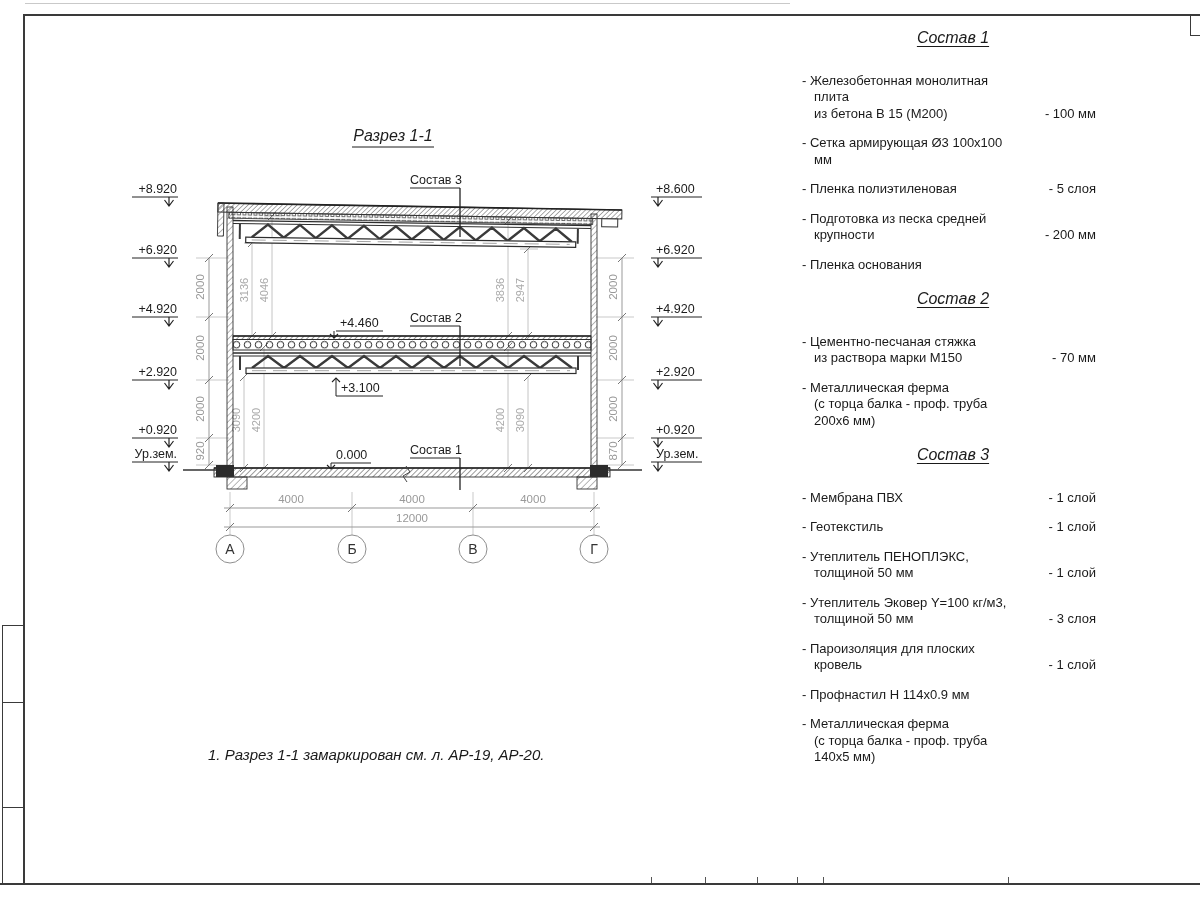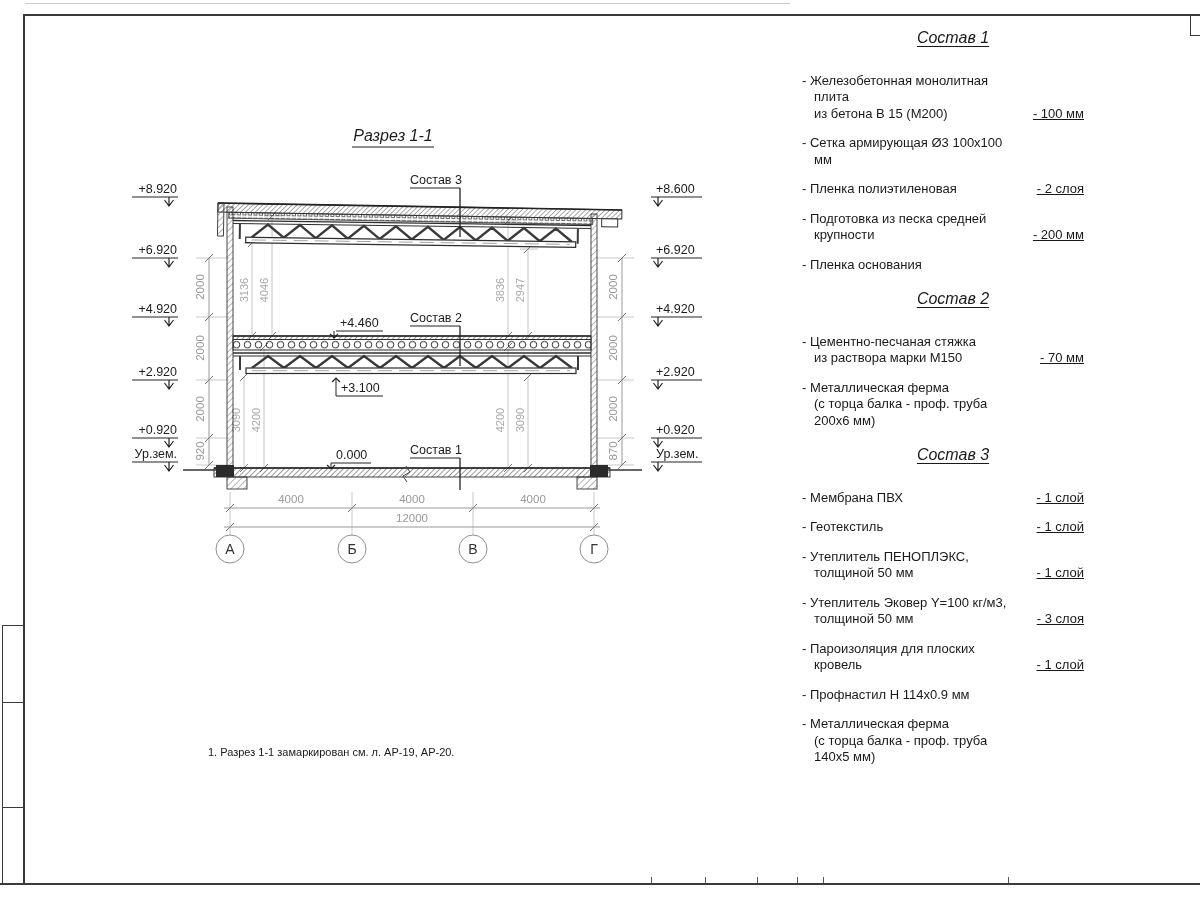--- a/index.html
+++ b/index.html
@@ -9,22 +9,22 @@
   .faintline{position:absolute;background:#c9c9c9;}
   .tick{position:absolute;background:#555;width:1px;height:6px;}
   #dwg-svg{position:absolute;left:0;top:0;}
   
   #panels{position:absolute;left:802px;top:30px;width:302px;font-size:13px;line-height:16.5px;}
   .panel{margin:0 0 18px 0;}
   .s-title{font-style:italic;font-size:16px;text-align:center;margin:0 0 26px 0;
            text-decoration:underline;text-underline-offset:3px;font-weight:400;}
   .item{position:relative;margin:0 8px 13px 0;padding-left:12px;text-indent:-12px;
         white-space:pre-line;padding-right:78px;}
-  .item .val{position:absolute;right:12px;bottom:0;text-indent:0;white-space:nowrap;text-decoration:underline;}
-  #note{position:absolute;left:208px;top:746px;font-size:11px;}
+  .item .val{position:absolute;right:0;bottom:0;text-indent:0;white-space:nowrap;}
+  #note{position:absolute;left:208px;top:746px;font-size:15px;font-style:italic;}
   
   .t-dark{fill:#1c1c1c;font-size:12.5px;font-family:"Liberation Sans",sans-serif;}
   .t-lbl{fill:#1c1c1c;font-size:12.5px;font-family:"Liberation Sans",sans-serif;}
   .t-dim{fill:#999;font-size:11.5px;font-family:"Liberation Sans",sans-serif;}
   .t-dimv{fill:#aaa;font-size:11px;font-family:"Liberation Sans",sans-serif;}
   .t-axis{fill:#333;font-size:14px;font-family:"Liberation Sans",sans-serif;}
   .t-title{fill:#1c1c1c;font-size:16px;font-style:italic;font-family:"Liberation Sans",sans-serif;}
 </style>
 </head>
 <body>
@@ -314,21 +314,21 @@
         <use href="#elevsym" x="658" y="462"></use>
     </g>
   </svg>
 
   <div id="panels">
     <div class="panel">
       <div class="s-title">Состав 1</div>
       <div class="item"><span>- Железобетонная  монолитная плита
 из бетона В 15 (М200)</span><span class="val">- 100 мм</span></div>
       <div class="item"><span>- Сетка армирующая Ø3 100х100 мм</span><span class="val"></span></div>
-      <div class="item"><span>- Пленка полиэтиленовая</span><span class="val">-  2 слоя</span></div>
+      <div class="item"><span>- Пленка полиэтиленовая</span><span class="val">-  5 слоя</span></div>
       <div class="item"><span>- Подготовка из песка средней
 крупности</span><span class="val">- 200 мм</span></div>
       <div class="item"><span>- Пленка основания</span><span class="val"></span></div>
     </div>
     <div class="panel">
       <div class="s-title">Состав 2</div>
       <div class="item"><span>- Цементно-песчаная стяжка
 из раствора марки М150</span><span class="val">- 70 мм</span></div>
       <div class="item"><span>- Металлическая ферма
 (с торца балка - проф. труба 200х6 мм)</span><span class="val"></span></div>

